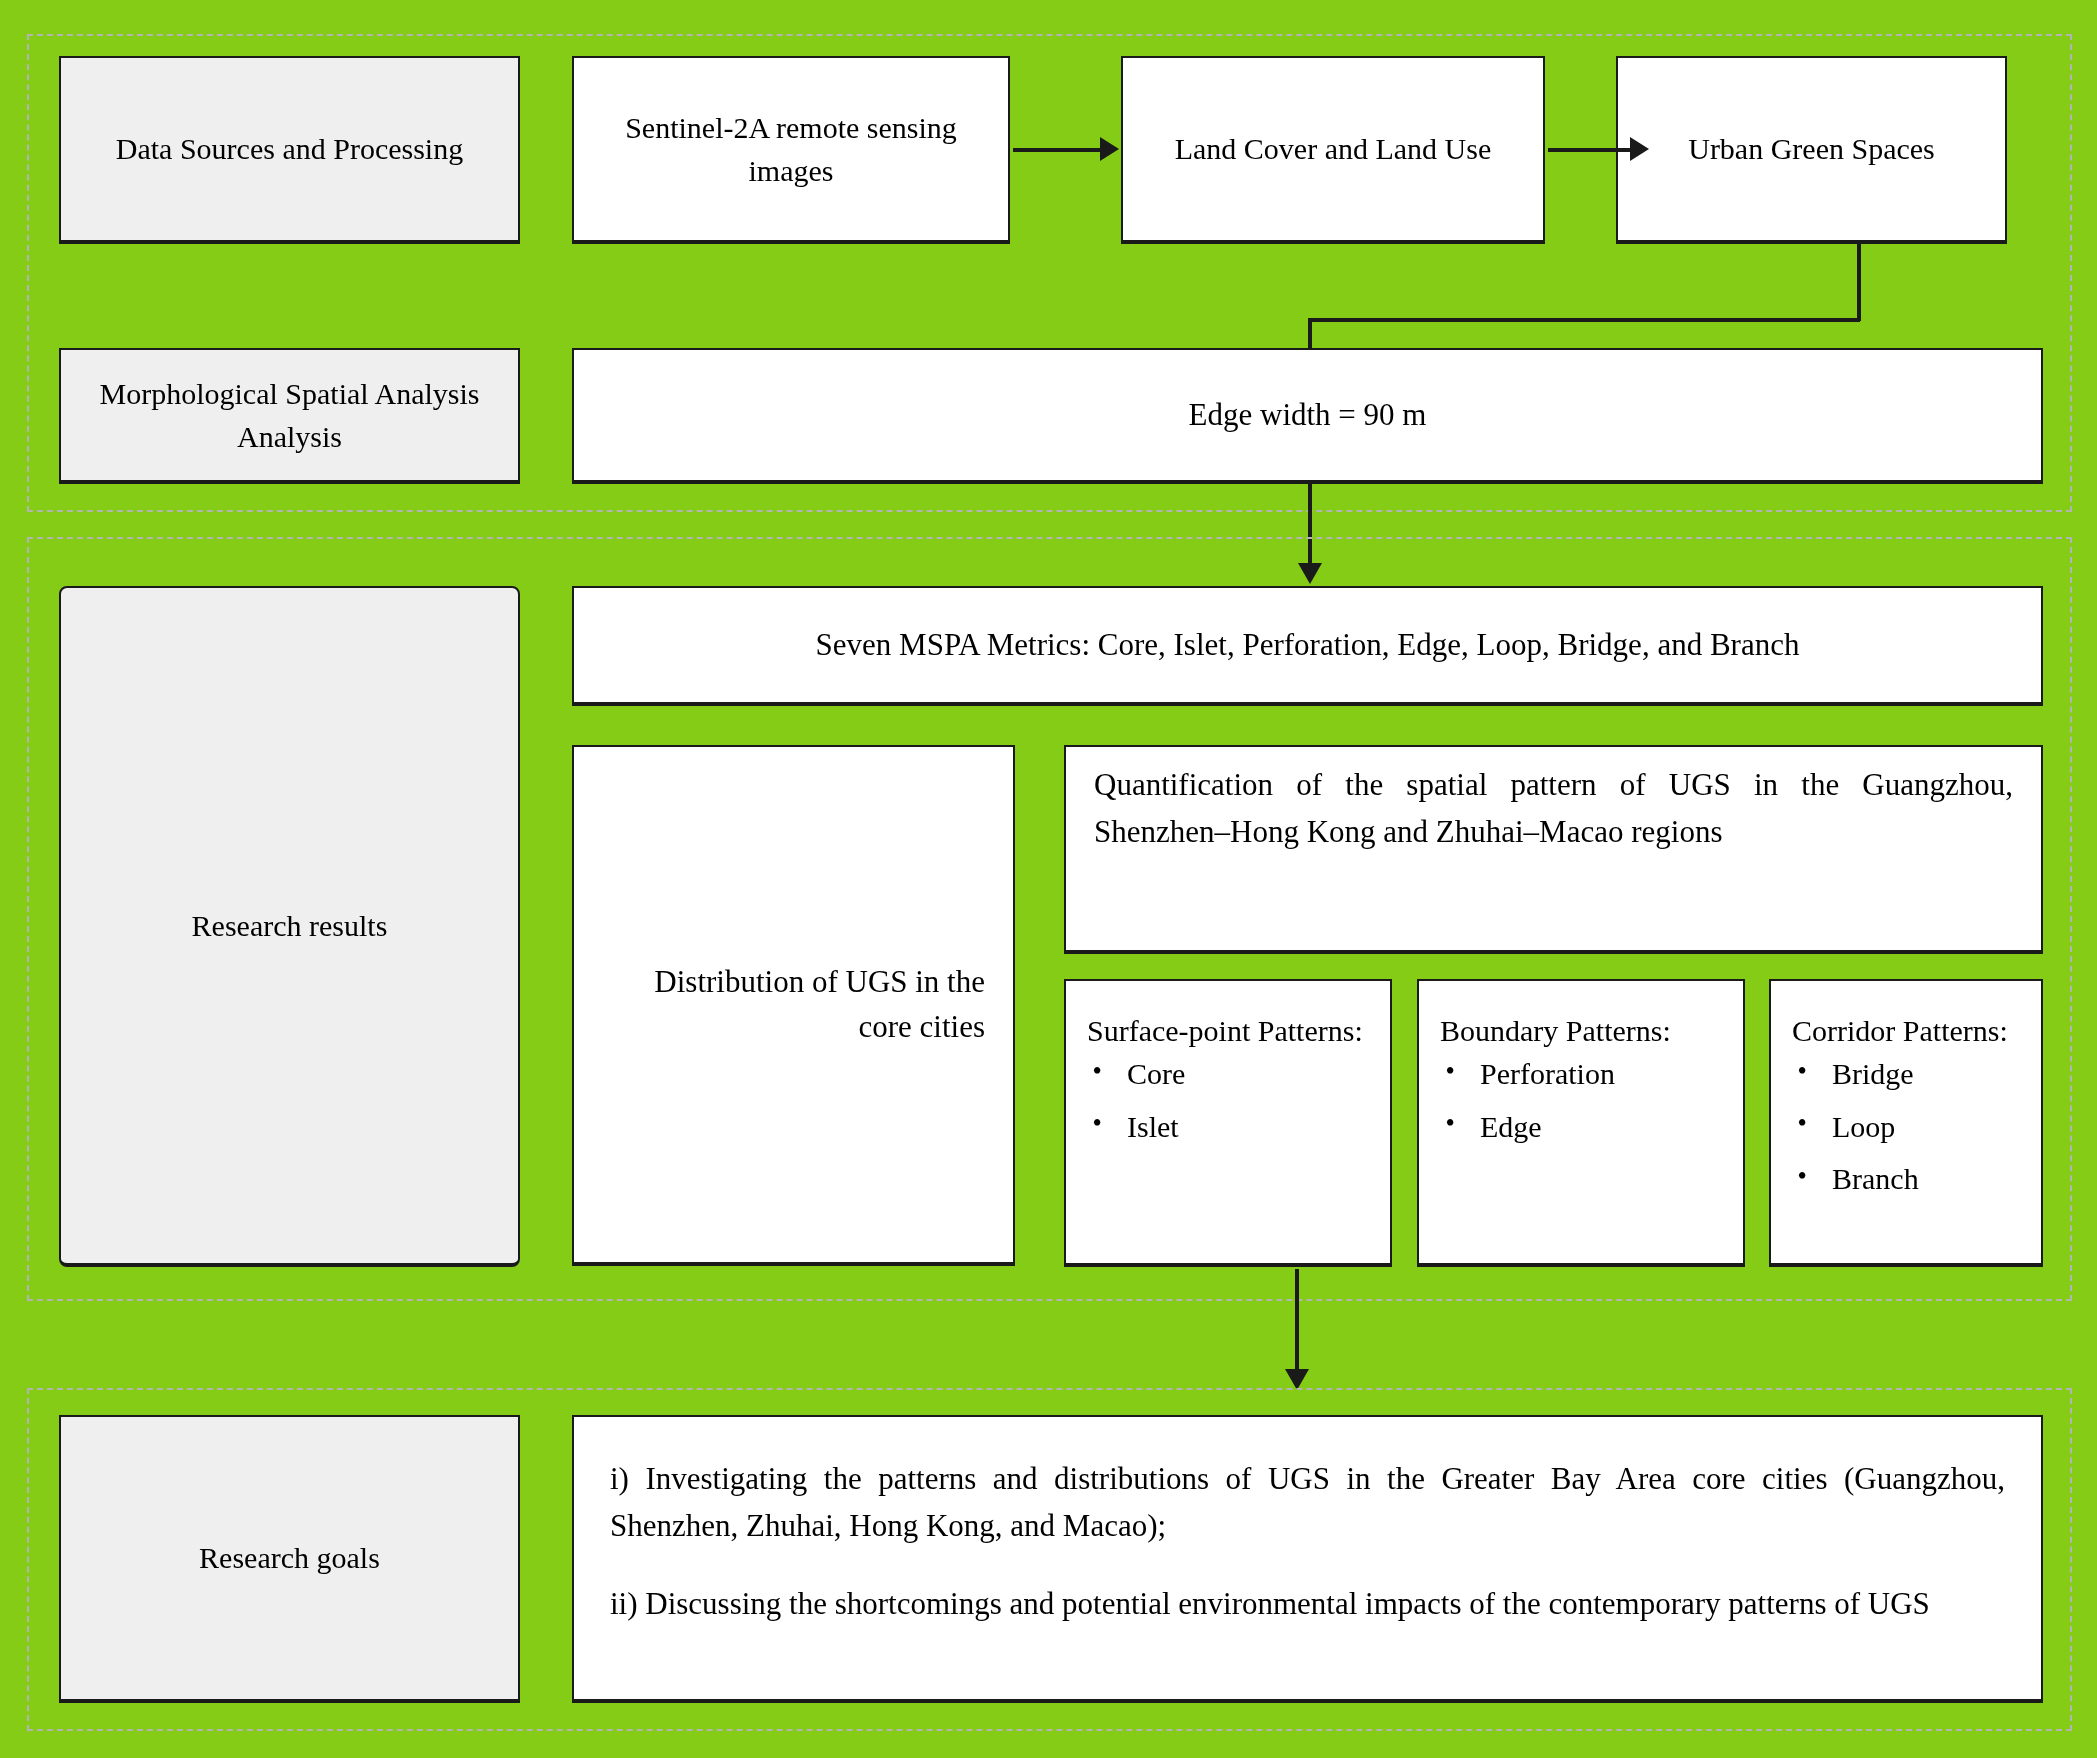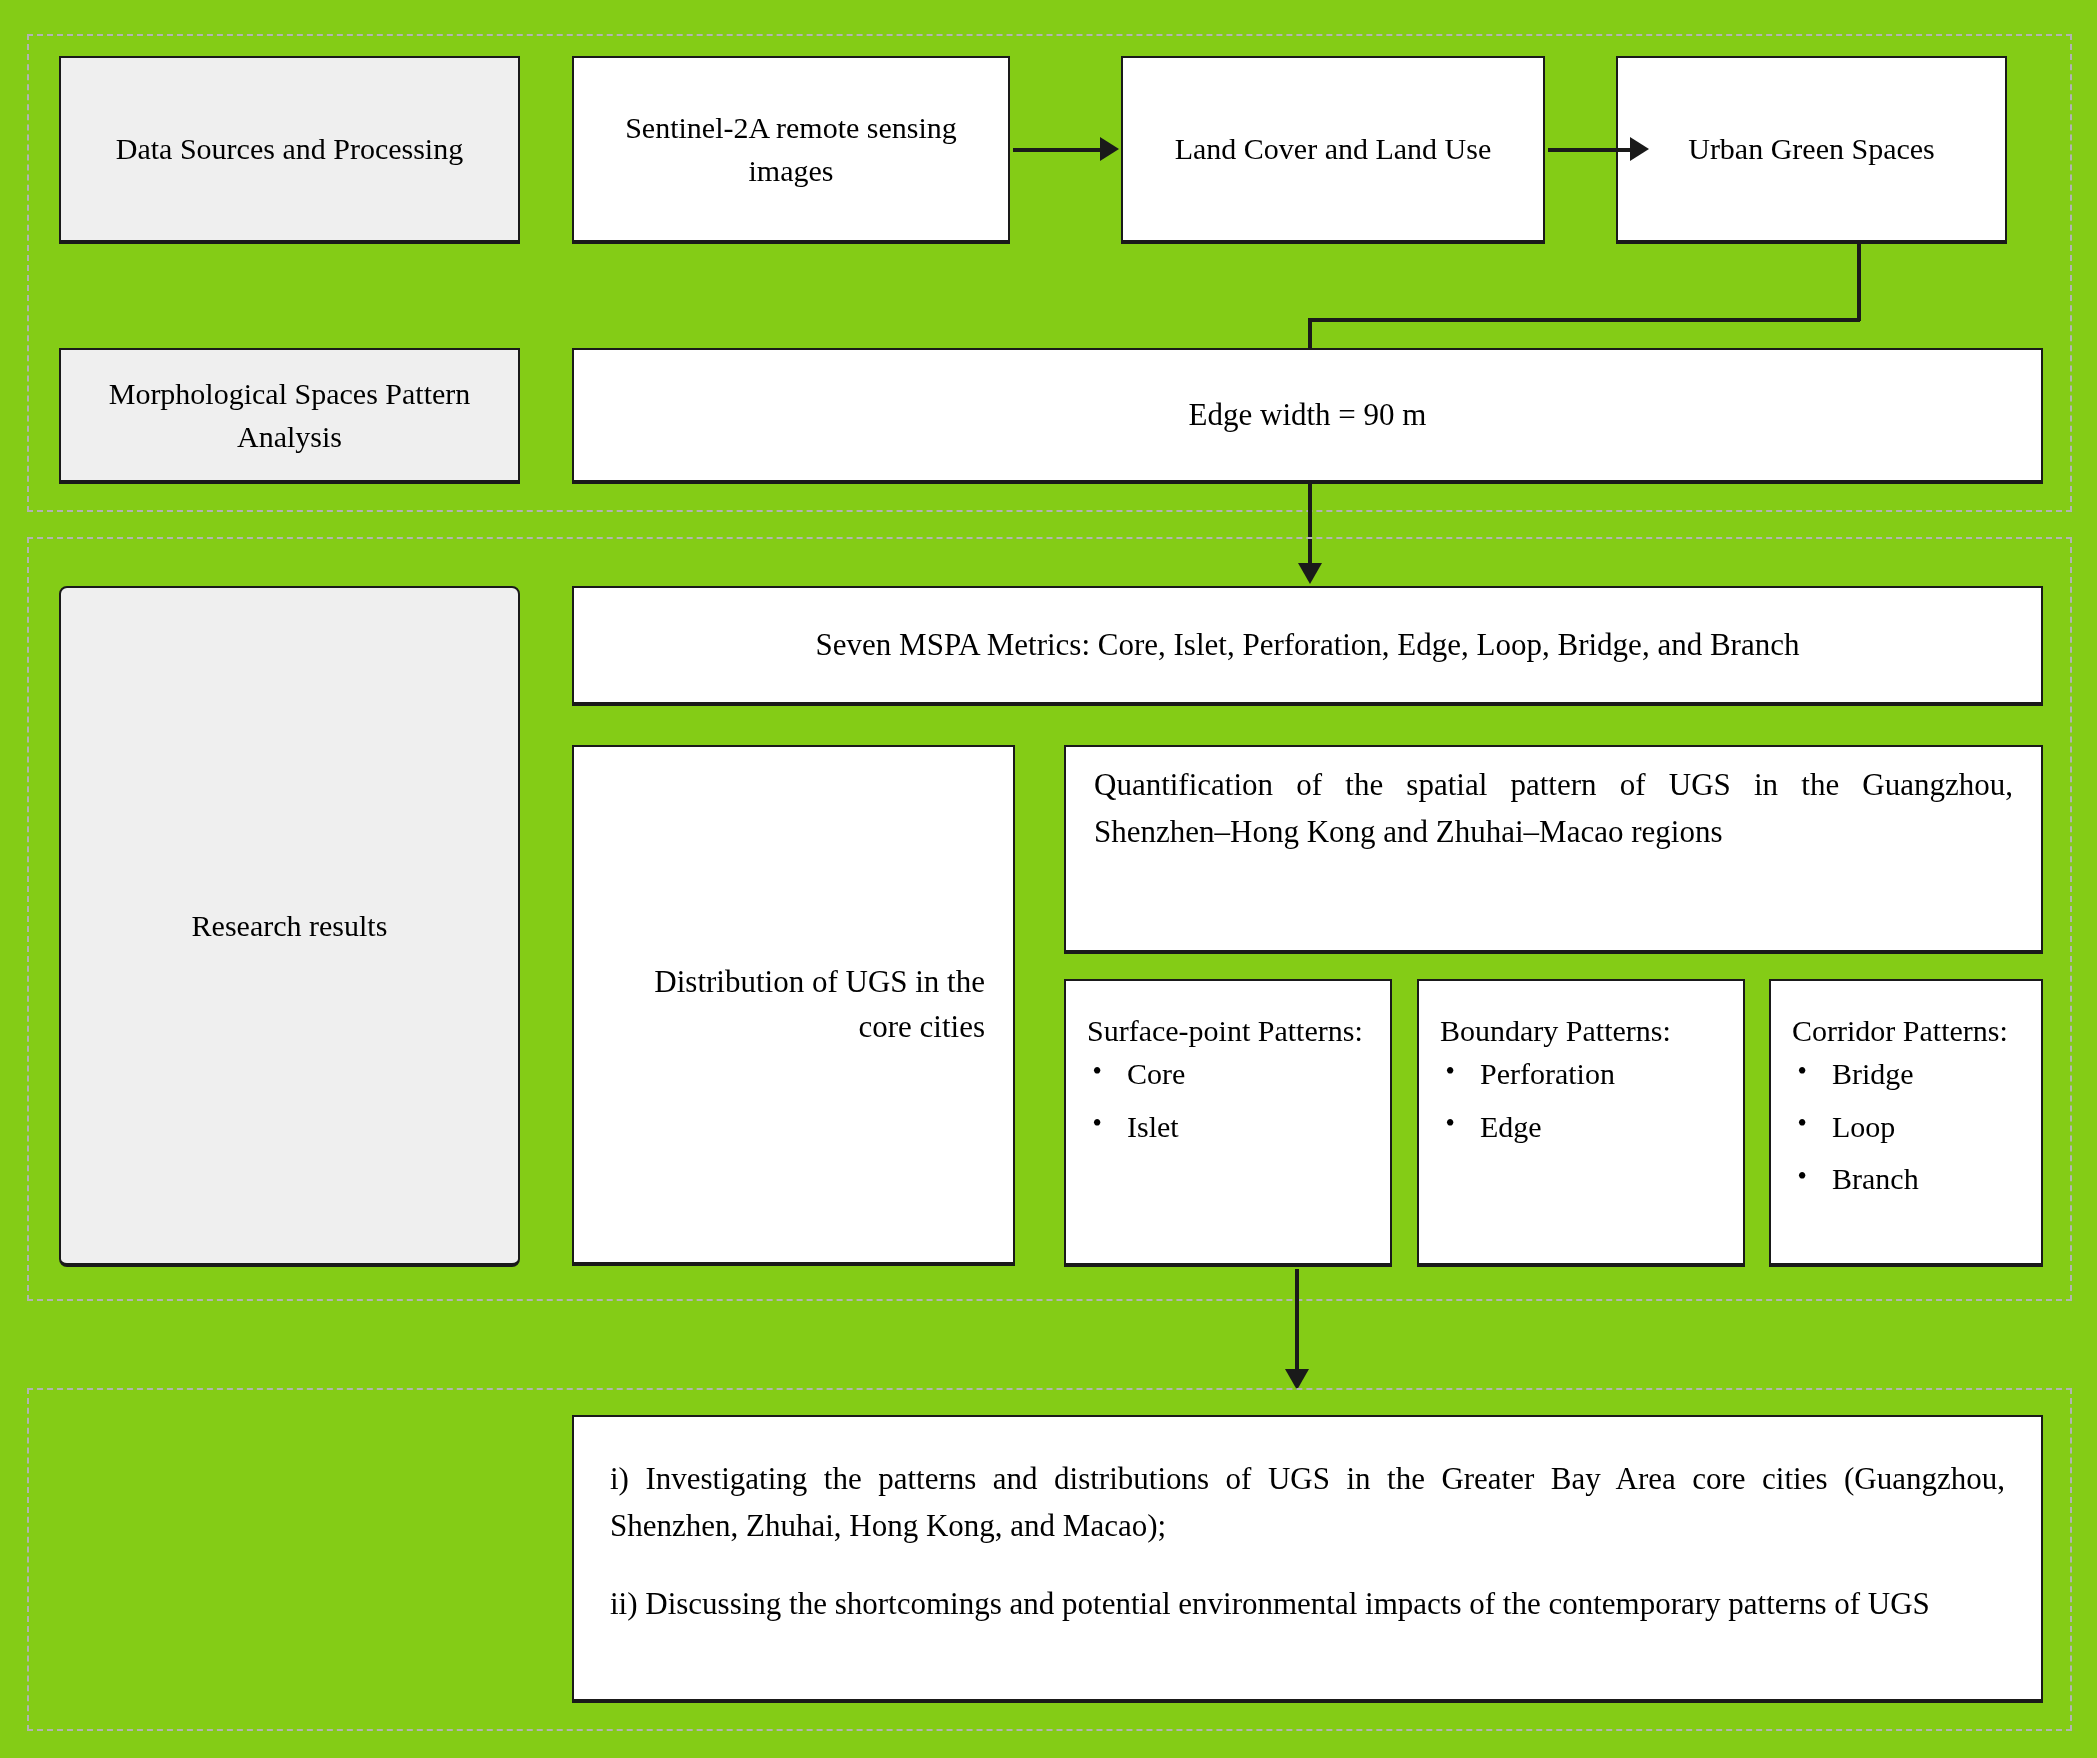--- a/index.html
+++ b/index.html
@@ -148,21 +148,21 @@
 
   <div class="hline" style="left:1548px; top:148px; width:82px;"></div>
   <div class="arrow-right" style="left:1630px; top:137px;"></div>
 
   <div class="vline" style="left:1857px; top:244px; height:77px;"></div>
   <div class="hline" style="left:1308px; top:318px; width:552px;"></div>
   <div class="vline" style="left:1308px; top:318px; height:43px;"></div>
   <div class="arrow-down" style="left:1298px; top:357px;"></div>
 
   <div class="box label-box" style="left:59px; top:348px; width:461px; height:136px;">
-    <div class="box-text">Morphological Spaces Pattern Analysis</div>
+    <div class="box-text">Morphological Spatial Analysis Analysis</div>
   </div>
 
   <div class="box" style="left:572px; top:348px; width:1471px; height:136px;">
     <div class="box-text big">Edge width = 90 m</div>
   </div>
 
   <div class="vline" style="left:1308px; top:484px; height:84px;"></div>
   <div class="arrow-down" style="left:1298px; top:563px;"></div>
 
   <div class="section" style="left:26.5px; top:537px; width:2045px; height:764px;"></div>
@@ -206,20 +206,23 @@
       <li>Loop</li>
       <li>Branch</li>
     </ul>
   </div>
 
   <div class="vline" style="left:1295px; top:1269px; height:108px;"></div>
   <div class="arrow-down" style="left:1285px; top:1369px;"></div>
 
   <div class="section" style="left:26.5px; top:1388px; width:2045px; height:343px;"></div>
 
+  <div class="box label-box" style="left:59px; top:1415px; width:461px; height:288px;">
+    <div class="box-text">Research goals</div>
+  </div>
 
   <div class="box text-left" style="left:572px; top:1415px; width:1471px; height:288px; padding:38px 36px 0 36px; flex-direction:column;">
     <div class="para">i) Investigating the patterns and distributions of UGS in the Greater Bay Area core cities (Guangzhou, Shenzhen, Zhuhai, Hong Kong, and Macao);</div>
     <div class="para">ii) Discussing the shortcomings and potential environmental impacts of the contemporary patterns of UGS</div>
   </div>
 
 </div>
 
 
 </body></html>

